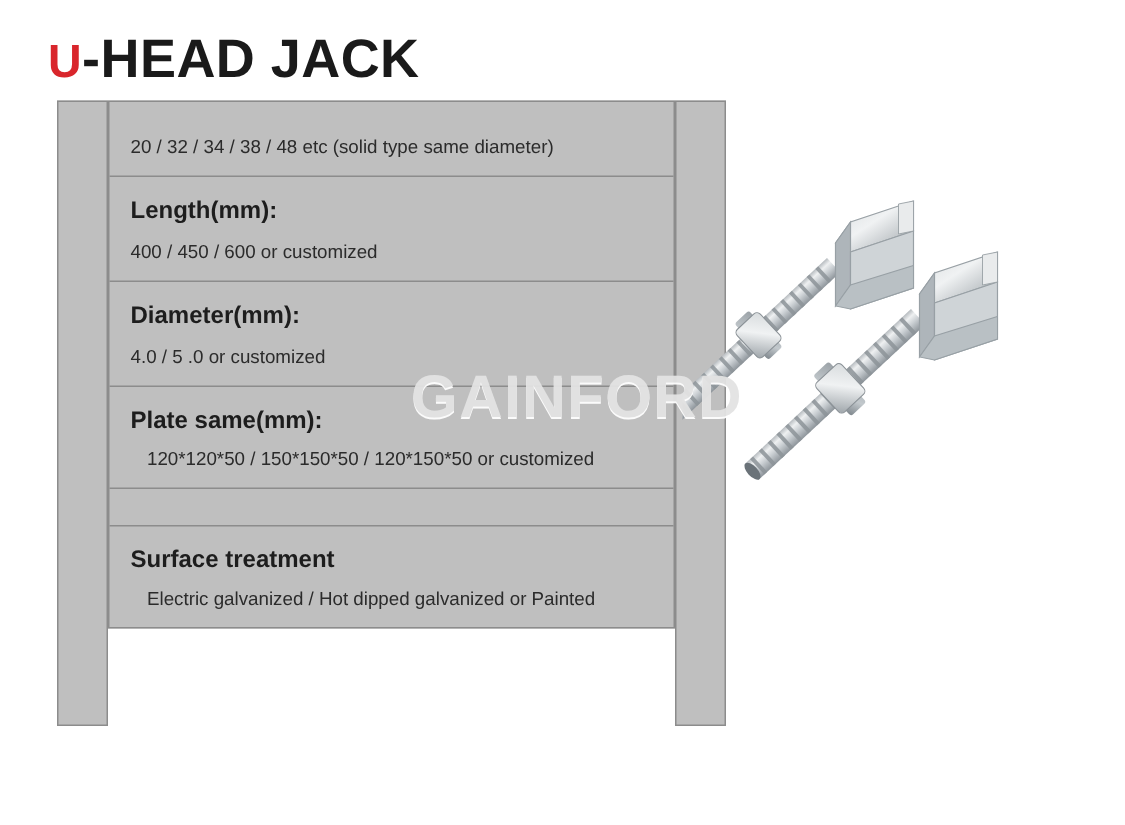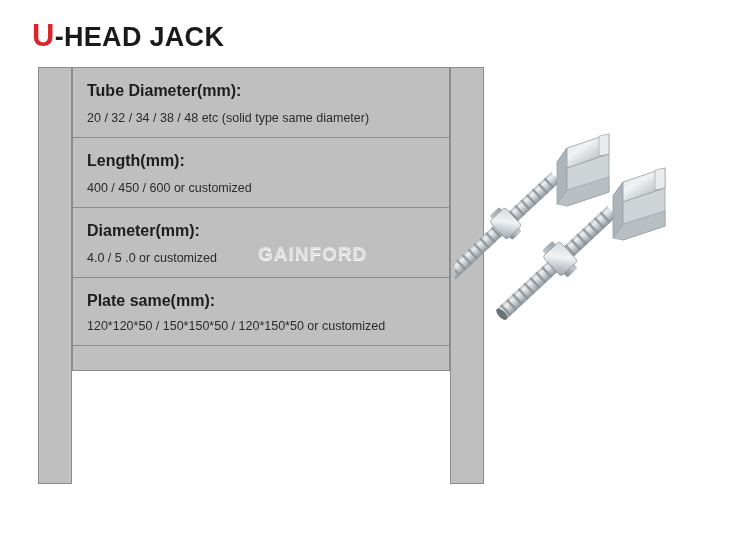--- a/index.html
+++ b/index.html
@@ -31,21 +31,21 @@
     letter-spacing: 0.3px;
     white-space: nowrap;
   }
   #title .accent {
     color: #d9262c;
     font-size: 31px;
     font-weight: bold;
   }
   #title .rest {
     color: #1a1a1a;
-    font-size: 27px;
+    font-size: 36px;
     font-weight: bold;
   }
 
   
   #spec-table {
     position: absolute;
     left: 72px;
     top: 67px;
     width: 378px;
     border: 1px solid #8c8c8c;
@@ -68,20 +68,21 @@
     line-height: 20px;
   }
   .spec-value {
     font-size: 12.5px;
     color: #2b2b2b;
     padding: 9px 12px 0 14px;
     line-height: 16px;
   }
   .spec-row.tight .spec-value {
     padding-top: 7px;
+    margin-left: 11px;
   }
 
   
   #table-bar-left, #table-bar-right {
     position: absolute;
     top: 67px;
     width: 34px;
     background: #bfbfbf;
     border: 1px solid #8c8c8c;
     box-sizing: border-box;
@@ -92,23 +93,23 @@
   
   #product-image {
     position: absolute;
     left: 455px;
     top: 120px;
     width: 290px;
     height: 260px;
   }
   #watermark {
     position: absolute;
-    left: 258px;
+    left: 274px;
     top: 243px;
-    font-size: 19px;
+    font-size: 40px;
     font-weight: bold;
     letter-spacing: 1px;
     color: #e3e3e3;
     text-shadow: 0 1px 0 #ffffff;
     opacity: 0.95;
     pointer-events: none;
     white-space: nowrap;
   }
 </style>
 </head>
@@ -119,21 +120,20 @@
   <div id="title">
     <span class="accent">U</span><span class="rest">-HEAD JACK</span>
   </div>
 
   <div id="table-bar-left" style="height: 417px;"></div>
   <div id="table-bar-right" style="height: 417px;"></div>
 
   <div id="spec-table">
 
     <div class="spec-row">
-      <div class="spec-label">Tube Diameter(mm):</div>
       <div class="spec-value">20 / 32 / 34 / 38 / 48 etc (solid type same diameter)</div>
     </div>
 
     <div class="spec-row">
       <div class="spec-label">Length(mm):</div>
       <div class="spec-value">400 / 450 / 600 or customized</div>
     </div>
 
     <div class="spec-row">
       <div class="spec-label">Diameter(mm):</div>
@@ -141,20 +141,24 @@
     </div>
 
     <div class="spec-row tight">
       <div class="spec-label">Plate same(mm):</div>
       <div class="spec-value">120*120*50 / 150*150*50 / 120*150*50 or customized</div>
     </div>
 
     <div class="spec-row">
     </div>
 
+    <div class="spec-row tight">
+      <div class="spec-label">Surface treatment</div>
+      <div class="spec-value">Electric galvanized / Hot dipped galvanized or Painted</div>
+    </div>
 
   </div>
 
   <div id="product-image">
     <svg width="290" height="260" viewBox="0 0 290 260" xmlns="http://www.w3.org/2000/svg">
       <defs>
         <linearGradient id="steelV" x1="0" y1="0" x2="1" y2="0">
           <stop offset="0%" stop-color="#b7bcc0"></stop>
           <stop offset="25%" stop-color="#eef0f1"></stop>
           <stop offset="55%" stop-color="#c9ced2"></stop>

